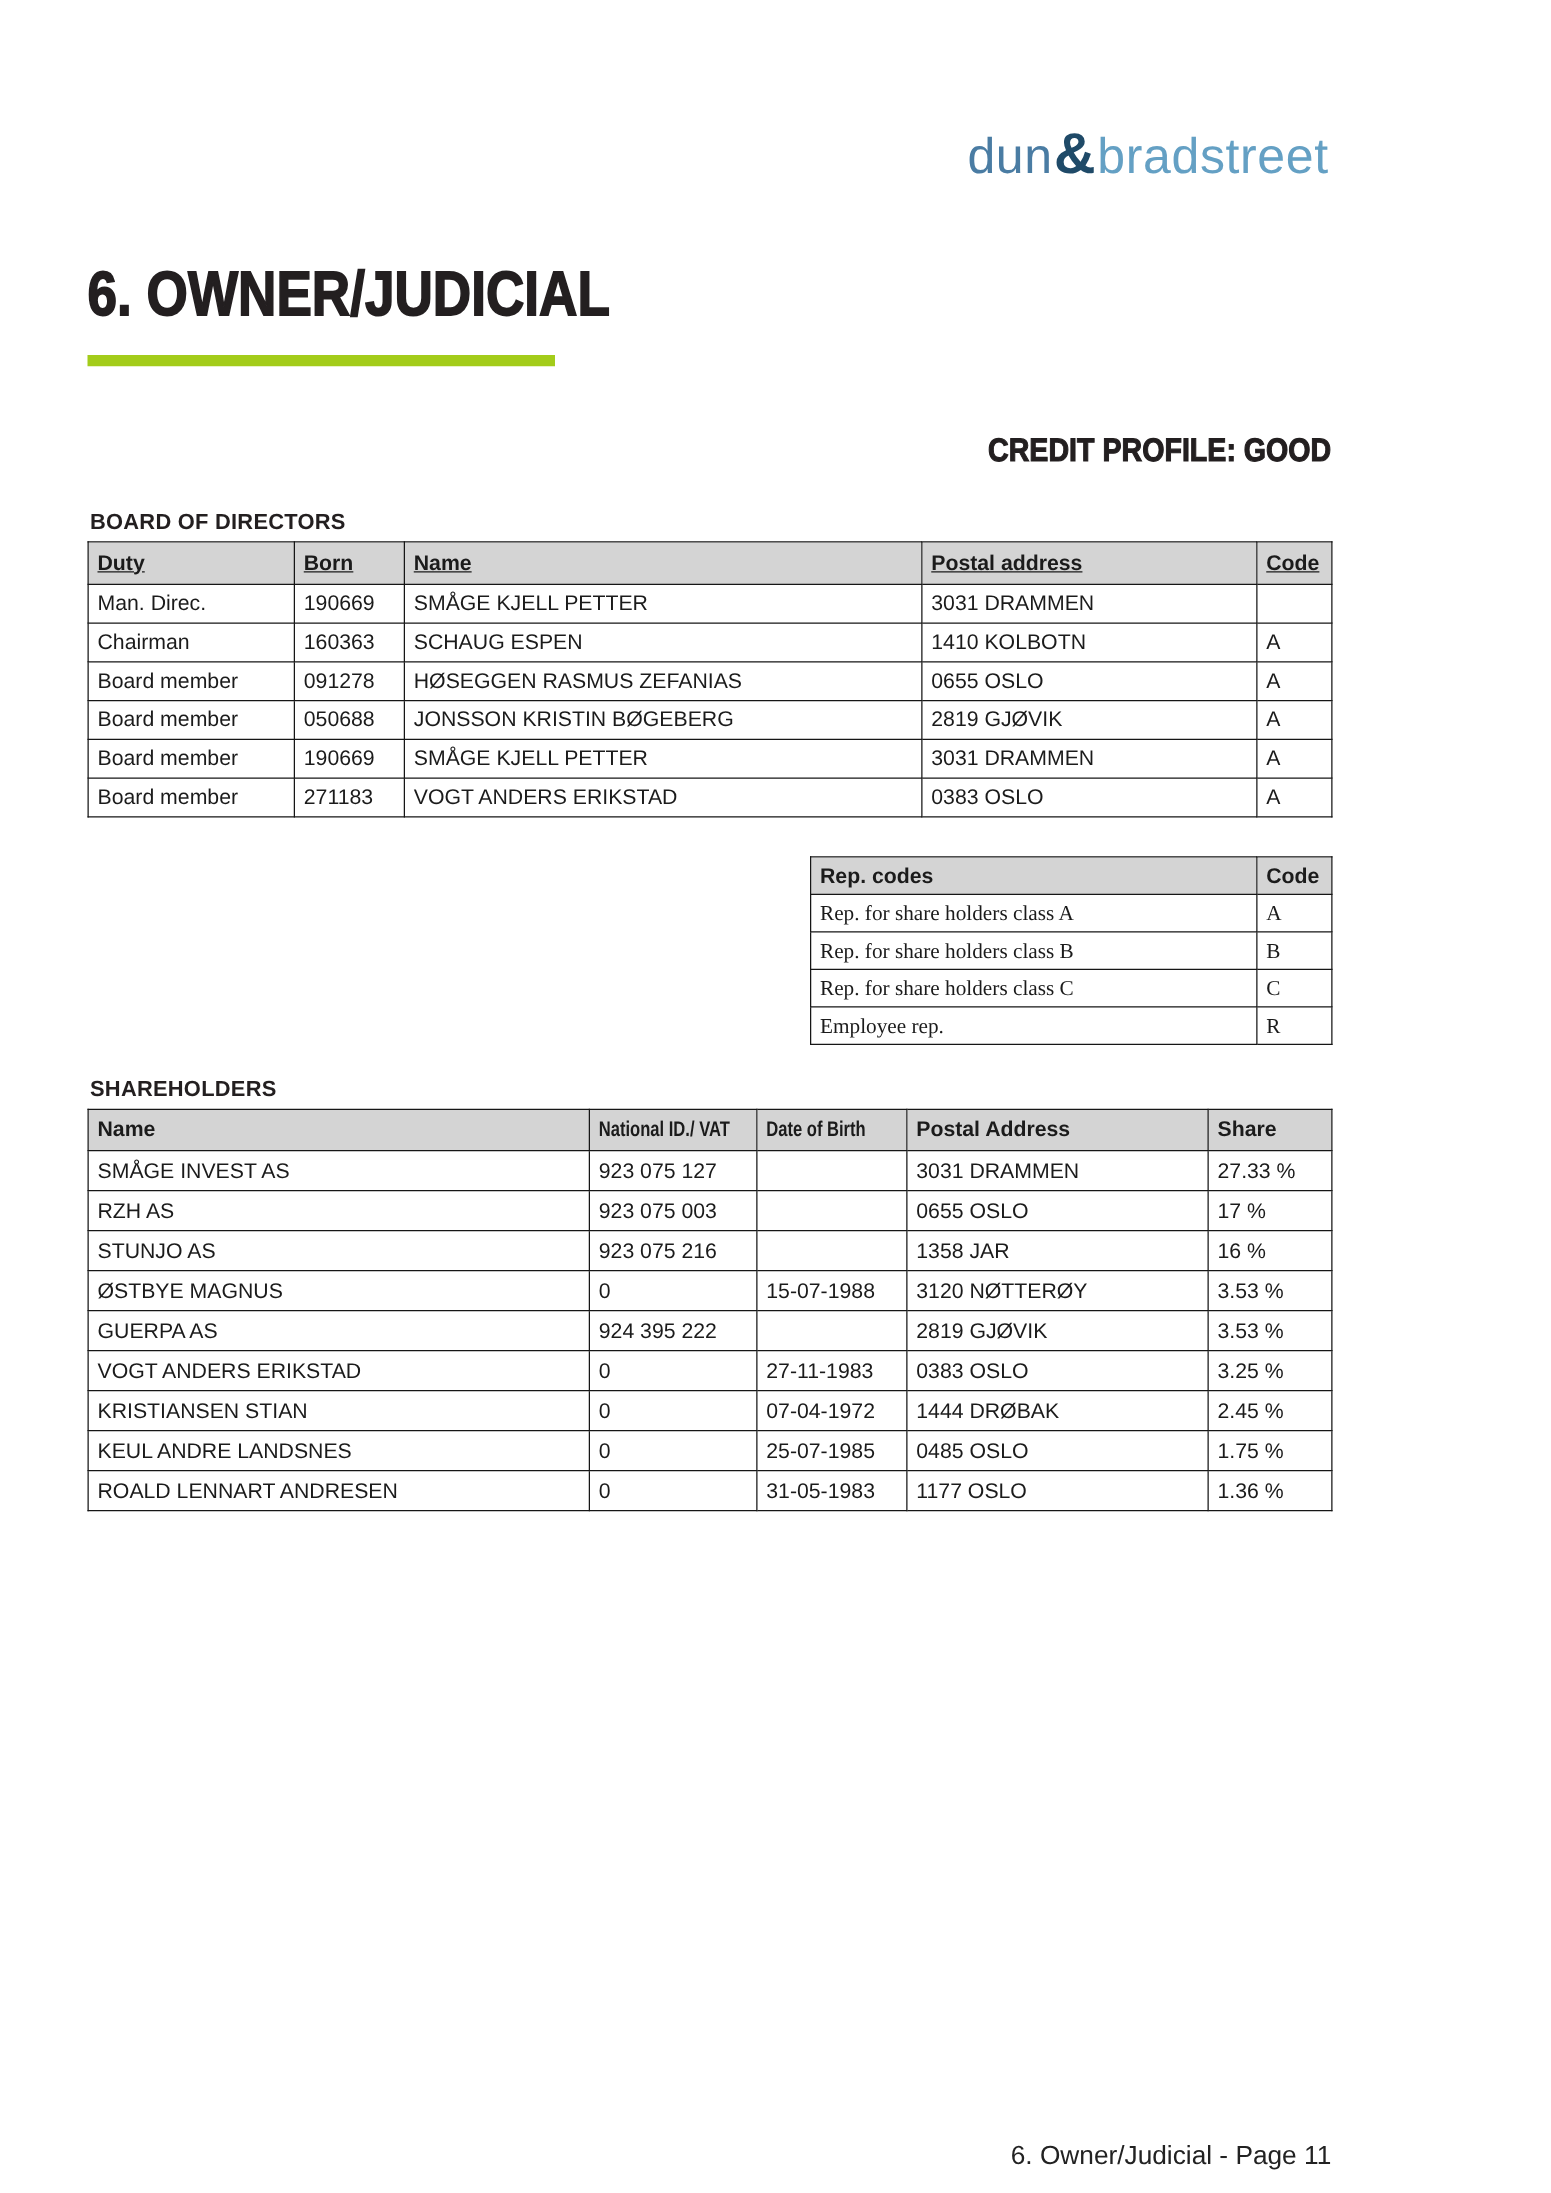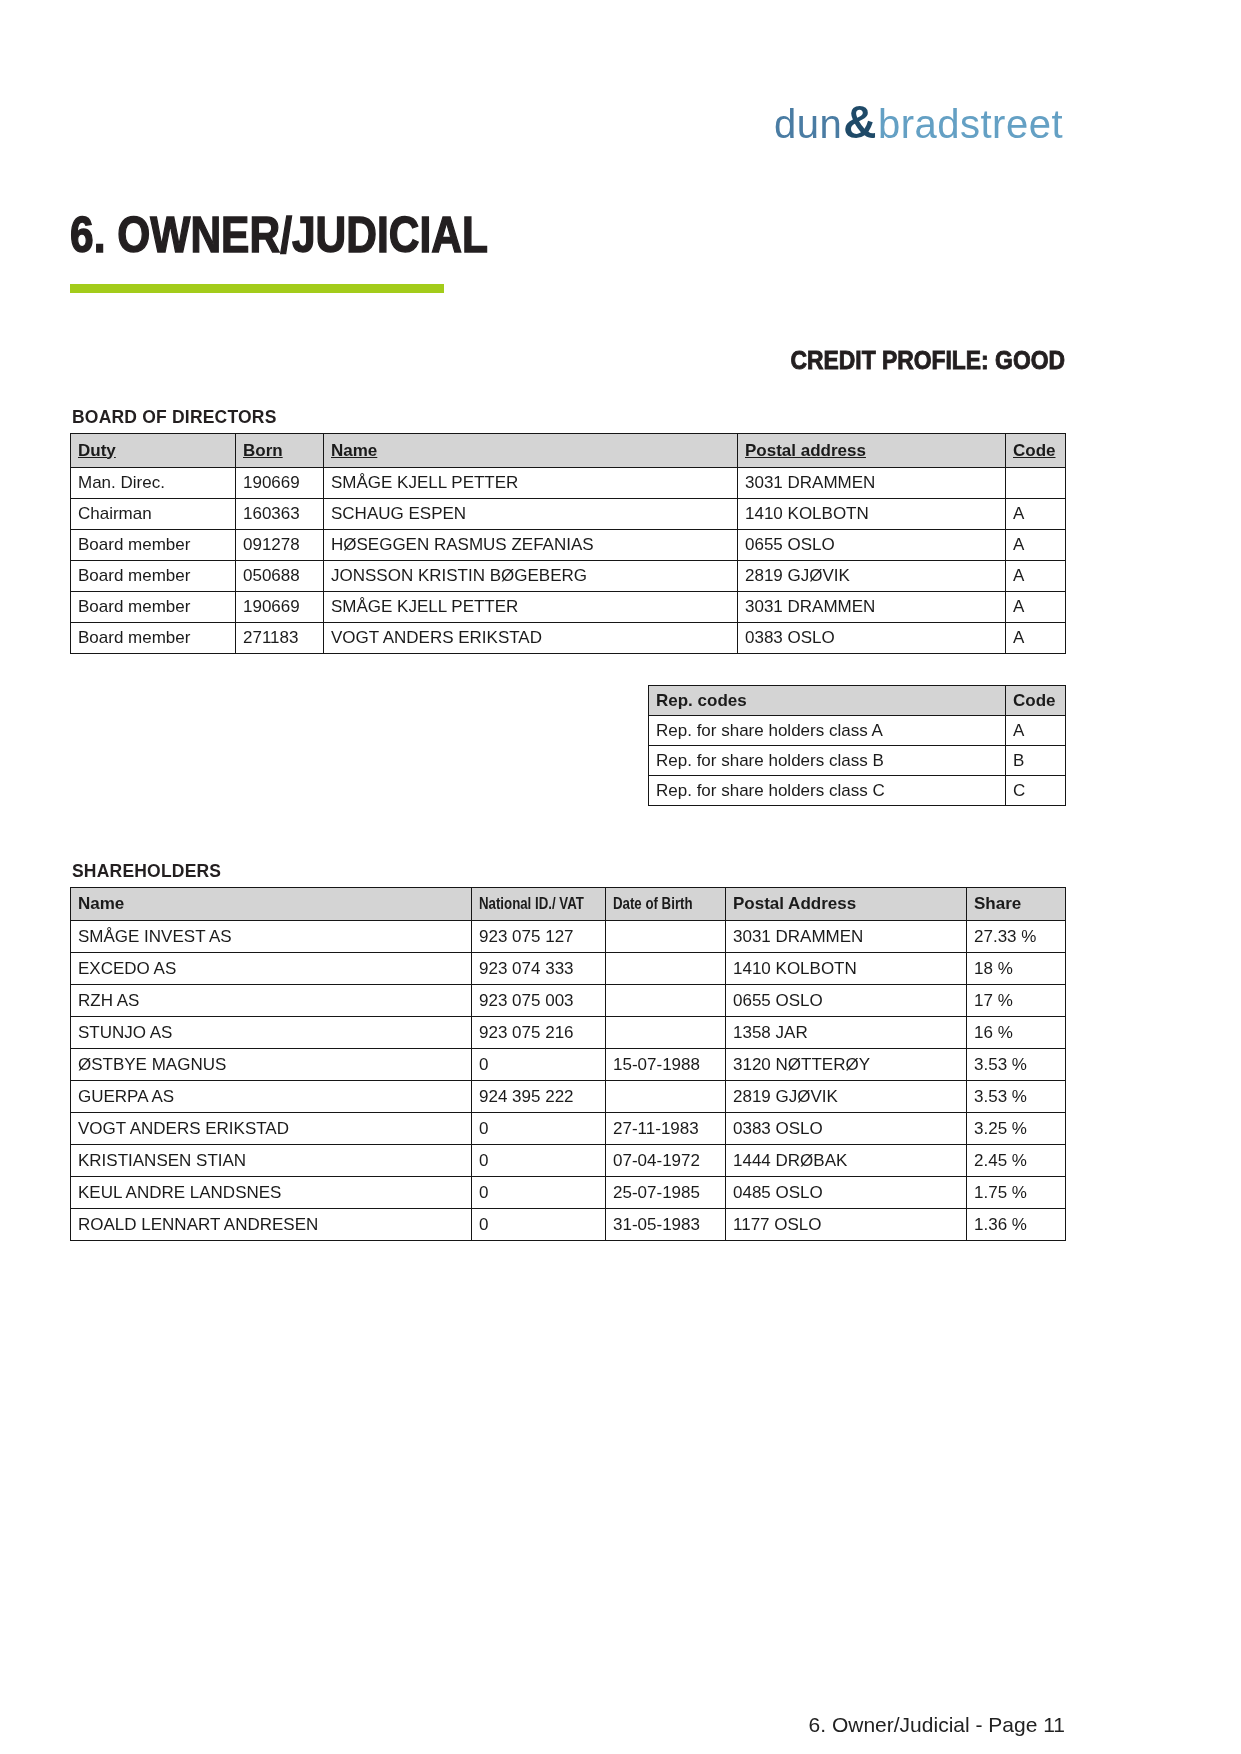--- a/index.html
+++ b/index.html
@@ -49,21 +49,21 @@
     padding:0 7px;overflow:hidden;white-space:nowrap;
   }
   table.tbl th{background:var(--table-header-bg);font-weight:bold;}
 
   .board-table{left:70px;top:410px;width:995px;}
   .board-table th{height:34px;text-decoration:underline;}
   .board-table td{height:31px;}
 
   .rep-table{left:648px;top:662px;width:417px;}
   .rep-table th{height:30px;}
-  .rep-table td{height:30px;}
+  .rep-table td{height:30px;font-family:Liberation Serif, serif;}
 
   .share-table{left:70px;top:864px;width:995px;}
   .share-table th{height:33px;}
   .share-table td{height:32px;}
 
   .cond{display:inline-block;transform:scaleX(0.78);transform-origin:left center;white-space:nowrap;}
 
   .footer{position:absolute;right:176px;top:1690px;font-size:21px;color:#222;}
 </style>
 </head>
@@ -162,20 +162,24 @@
           <td>A</td>
         </tr>
         <tr>
           <td>Rep. for share holders class B</td>
           <td>B</td>
         </tr>
         <tr>
           <td>Rep. for share holders class C</td>
           <td>C</td>
         </tr>
+        <tr>
+          <td>Employee rep.</td>
+          <td>R</td>
+        </tr>
       </tbody>
   </table>
 
   <div class="section-label shareholders-label">SHAREHOLDERS</div>
 
   <table class="tbl share-table">
     <colgroup>
       <col style="width:401px">
         <col style="width:134px">
         <col style="width:120px">
@@ -193,27 +197,20 @@
     </thead>
     <tbody>
         <tr>
           <td>SMÅGE INVEST AS</td>
           <td>923 075 127</td>
           <td></td>
           <td>3031 DRAMMEN</td>
           <td>27.33 %</td>
         </tr>
         <tr>
-          <td>EXCEDO AS</td>
-          <td>923 074 333</td>
-          <td></td>
-          <td>1410 KOLBOTN</td>
-          <td>18 %</td>
-        </tr>
-        <tr>
           <td>RZH AS</td>
           <td>923 075 003</td>
           <td></td>
           <td>0655 OSLO</td>
           <td>17 %</td>
         </tr>
         <tr>
           <td>STUNJO AS</td>
           <td>923 075 216</td>
           <td></td>

